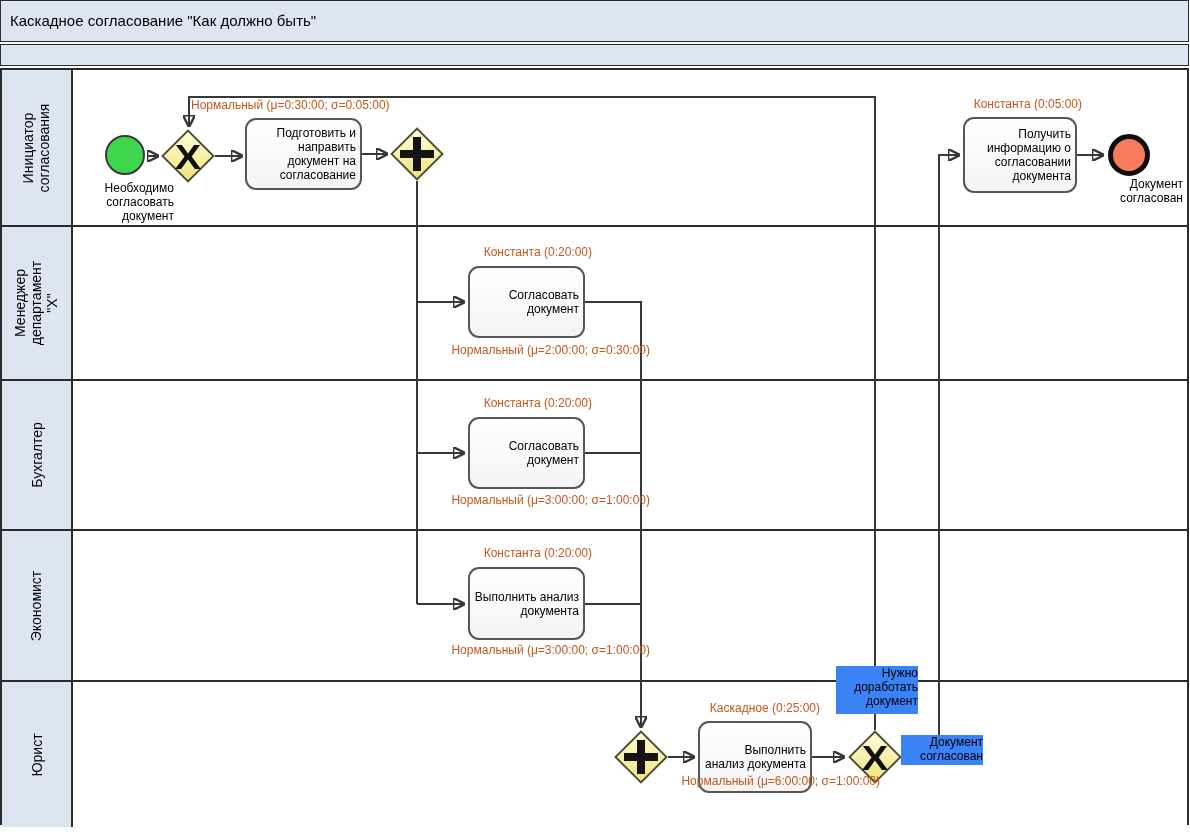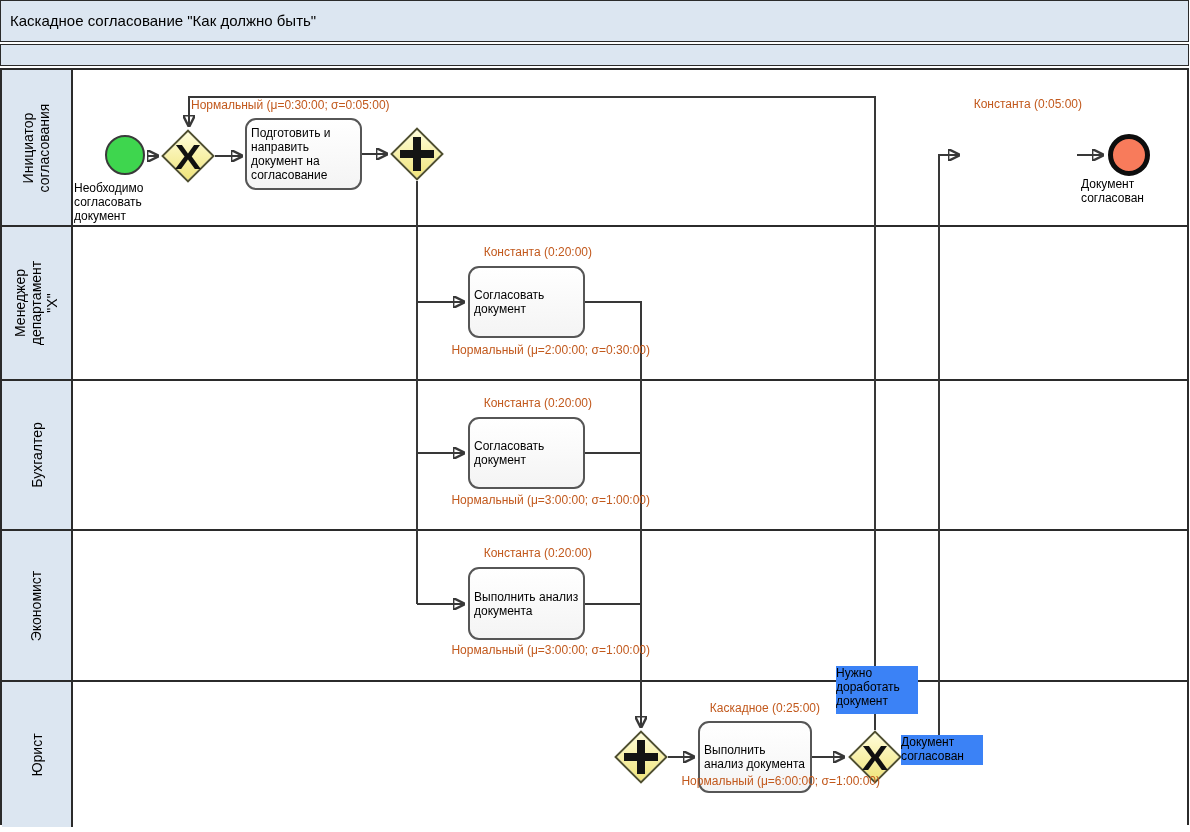--- a/index.html
+++ b/index.html
@@ -14,36 +14,36 @@
   .lane { position:absolute; left:0; width:1185px; display:flex; }
   .lane + .lane { border-top:2px solid #2b2b2b; }
   .lane-label { width:71px; background:#dce6f1; border-right:2px solid #2b2b2b; display:flex; align-items:center; justify-content:center; flex:none; }
   .lane-label span { transform:rotate(-90deg); font-size:14px; color:#000; text-align:center; line-height:16px; }
   .lane-content { flex:1; background:#ffffff; }
 
   #flows { position:absolute; left:0; top:0; width:1190px; height:832px; z-index:5; }
   #flows path { fill:none; stroke:#383838; stroke-width:2; }
 
   .task { position:absolute; z-index:8; background:linear-gradient(#ffffff,#f4f4f4); border:2px solid #565656; border-radius:11px;
-          display:flex; align-items:center; justify-content:center; text-align:left;
+          display:flex; align-items:center; justify-content:center; text-align:right;
           font-size:12px; line-height:14px; color:#000; padding:2px 4px; }
 
   .gw { position:absolute; z-index:8; width:38px; height:38px; transform:rotate(45deg);
         background:linear-gradient(135deg,#fffdda,#f0e47a); border:2px solid #4f4f2f; }
   .gw-marker { position:absolute; z-index:9; width:54px; height:54px; display:flex; align-items:center; justify-content:center; }
   .x-glyph { font-size:33px; font-weight:900; color:#101010; transform:scale(1.2,1.05); line-height:1; }
   .plus-h { position:absolute; width:34px; height:8px; background:#141414; left:10px; top:23px; }
   .plus-v { position:absolute; width:8px; height:34px; background:#141414; left:23px; top:10px; }
 
   .event-start { position:absolute; z-index:8; width:40px; height:40px; border-radius:50%;
                  background:#3ed64e; border:2px solid #3a3a3a; }
   .event-end   { position:absolute; z-index:8; width:42px; height:42px; border-radius:50%;
                  background:#f87b5b; border:5px solid #0d0d0d; }
 
-  .node-label { position:absolute; z-index:10; font-size:12px; line-height:14px; color:#000; text-align:left; }
+  .node-label { position:absolute; z-index:10; font-size:12px; line-height:14px; color:#000; text-align:right; }
   .node-label.whitebg { background:#3b82f6; }
   .annot { position:absolute; z-index:10; font-size:12px; line-height:13px; color:#c2591d; text-align:right; white-space:nowrap; }
   .annot.leftal { text-align:left; }
 </style>
 </head>
 <body>
 
 <div id="stage">
 
   <div id="title-bar" class="hdrbar">
@@ -118,20 +118,21 @@
   <div class="annot leftal" style="left:191px;top:99px;width:240px;">Нормальный (μ=0:30:00; σ=0:05:00)</div>
   <div class="task" style="left:245px;top:118px;width:117px;height:72px;">Подготовить и направить документ на согласование</div>
 
   <div class="gw" style="left:398px;top:135px;"></div>
   <div class="gw-marker" style="left:390px;top:127px;">
     <span class="plus-h"></span>
     <span class="plus-v"></span>
   </div>
 
   <div class="annot" style="left:958px;top:98px;width:124px;">Константа (0:05:00)</div>
+  <div class="task" style="left:963px;top:117px;width:114px;height:76px;">Получить информацию о согласовании документа</div>
 
   <div class="event-end" style="left:1108px;top:134px;"></div>
   <div class="node-label" style="left:1081px;top:177px;width:102px;">Документ согласован</div>
 
   <div class="annot" style="left:462px;top:246px;width:130px;">Константа (0:20:00)</div>
   <div class="task" style="left:468px;top:266px;width:117px;height:72px;">Согласовать документ</div>
   <div class="annot" style="left:405px;top:344px;width:245px;">Нормальный (μ=2:00:00; σ=0:30:00)</div>
 
   <div class="annot" style="left:462px;top:397px;width:130px;">Константа (0:20:00)</div>
   <div class="task" style="left:468px;top:417px;width:117px;height:72px;">Согласовать документ</div>

